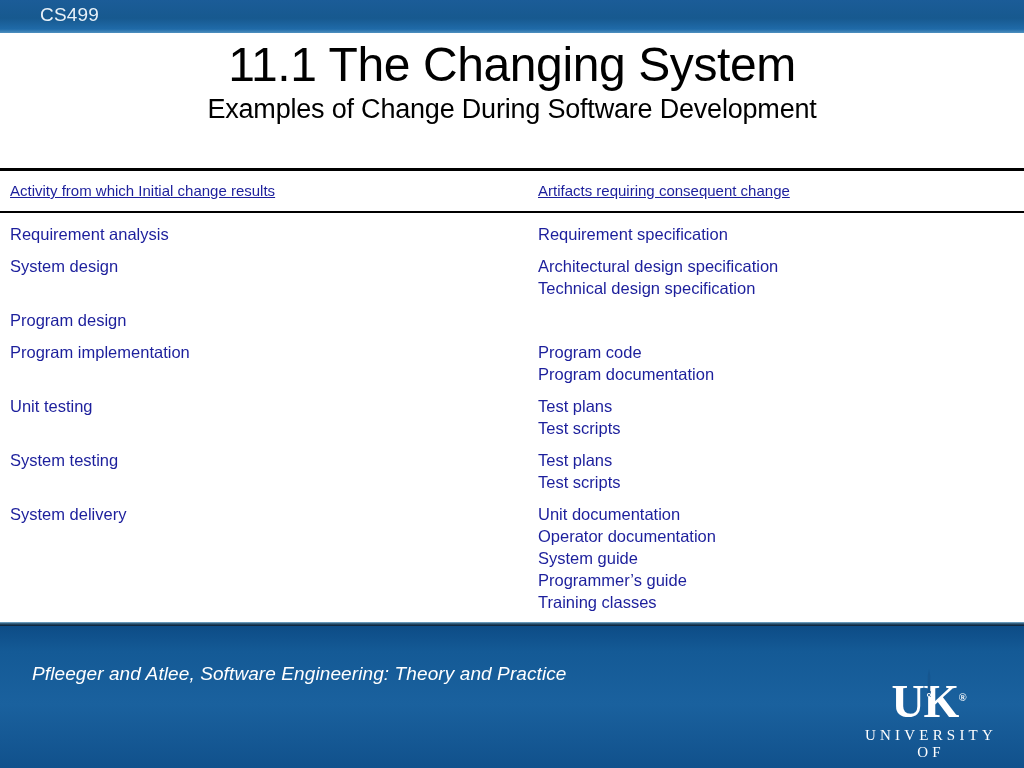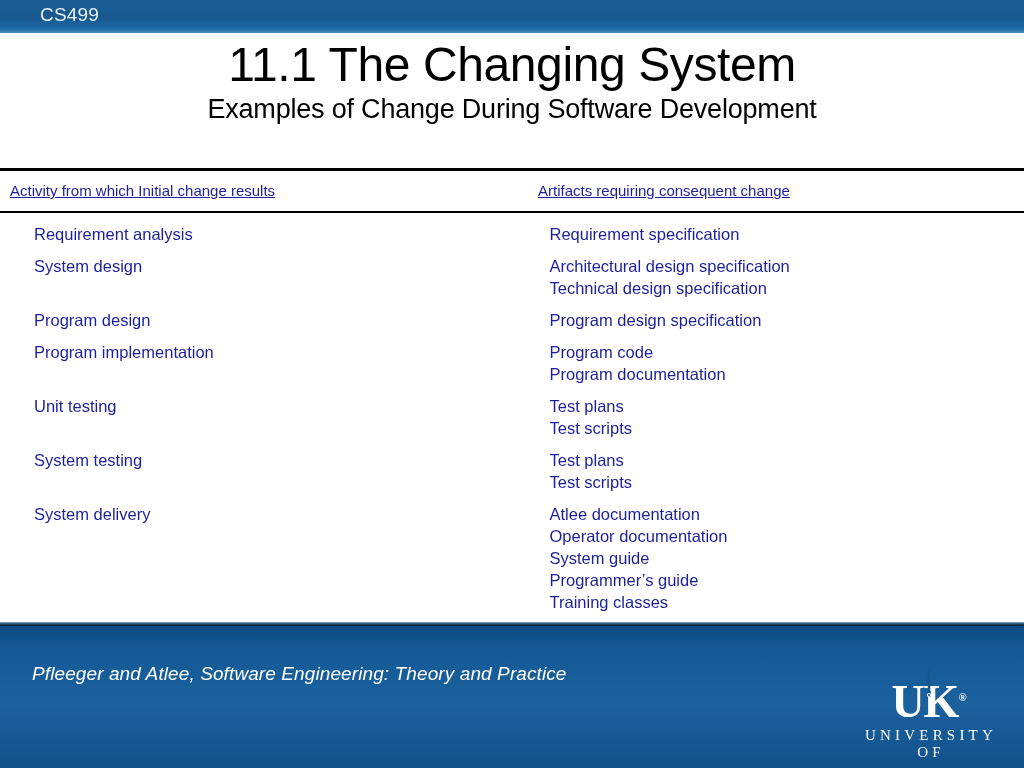--- a/index.html
+++ b/index.html
@@ -72,21 +72,20 @@
     height: 2px;
     background: #000000;
   }
   .thead {
     height: 40px;
     position: relative;
   }
   .tbody {
     position: relative;
     padding-top: 10px;
-    margin-left: 24px;
   }
   .trow {
     position: relative;
     display: flex;
     align-items: flex-start;
     margin-bottom: 10px;
   }
   .cell-left {
     width: 538px;
     padding-left: 10px;
@@ -262,23 +261,20 @@
       <div class="cell-right">
         <div class="cell-line">Architectural design specification</div>
         <div class="cell-line">Technical design specification</div>
       </div>
     </div>
 
     <div class="trow">
       <div class="cell-left">
         <div class="cell-line">Program design</div>
       </div>
-      <div class="cell-right">
-        <div class="cell-line">Program design specification</div>
-      </div>
     </div>
 
     <div class="trow">
       <div class="cell-left">
         <div class="cell-line">Program implementation</div>
       </div>
       <div class="cell-right">
         <div class="cell-line">Program code</div>
         <div class="cell-line">Program documentation</div>
       </div>
@@ -302,21 +298,21 @@
         <div class="cell-line">Test plans</div>
         <div class="cell-line">Test scripts</div>
       </div>
     </div>
 
     <div class="trow">
       <div class="cell-left">
         <div class="cell-line">System delivery</div>
       </div>
       <div class="cell-right">
-        <div class="cell-line">Atlee documentation</div>
+        <div class="cell-line">Unit documentation</div>
         <div class="cell-line">Operator documentation</div>
         <div class="cell-line">System guide</div>
         <div class="cell-line">Programmer’s guide</div>
         <div class="cell-line">Training classes</div>
       </div>
     </div>
 
   </div>
 </div>
 

